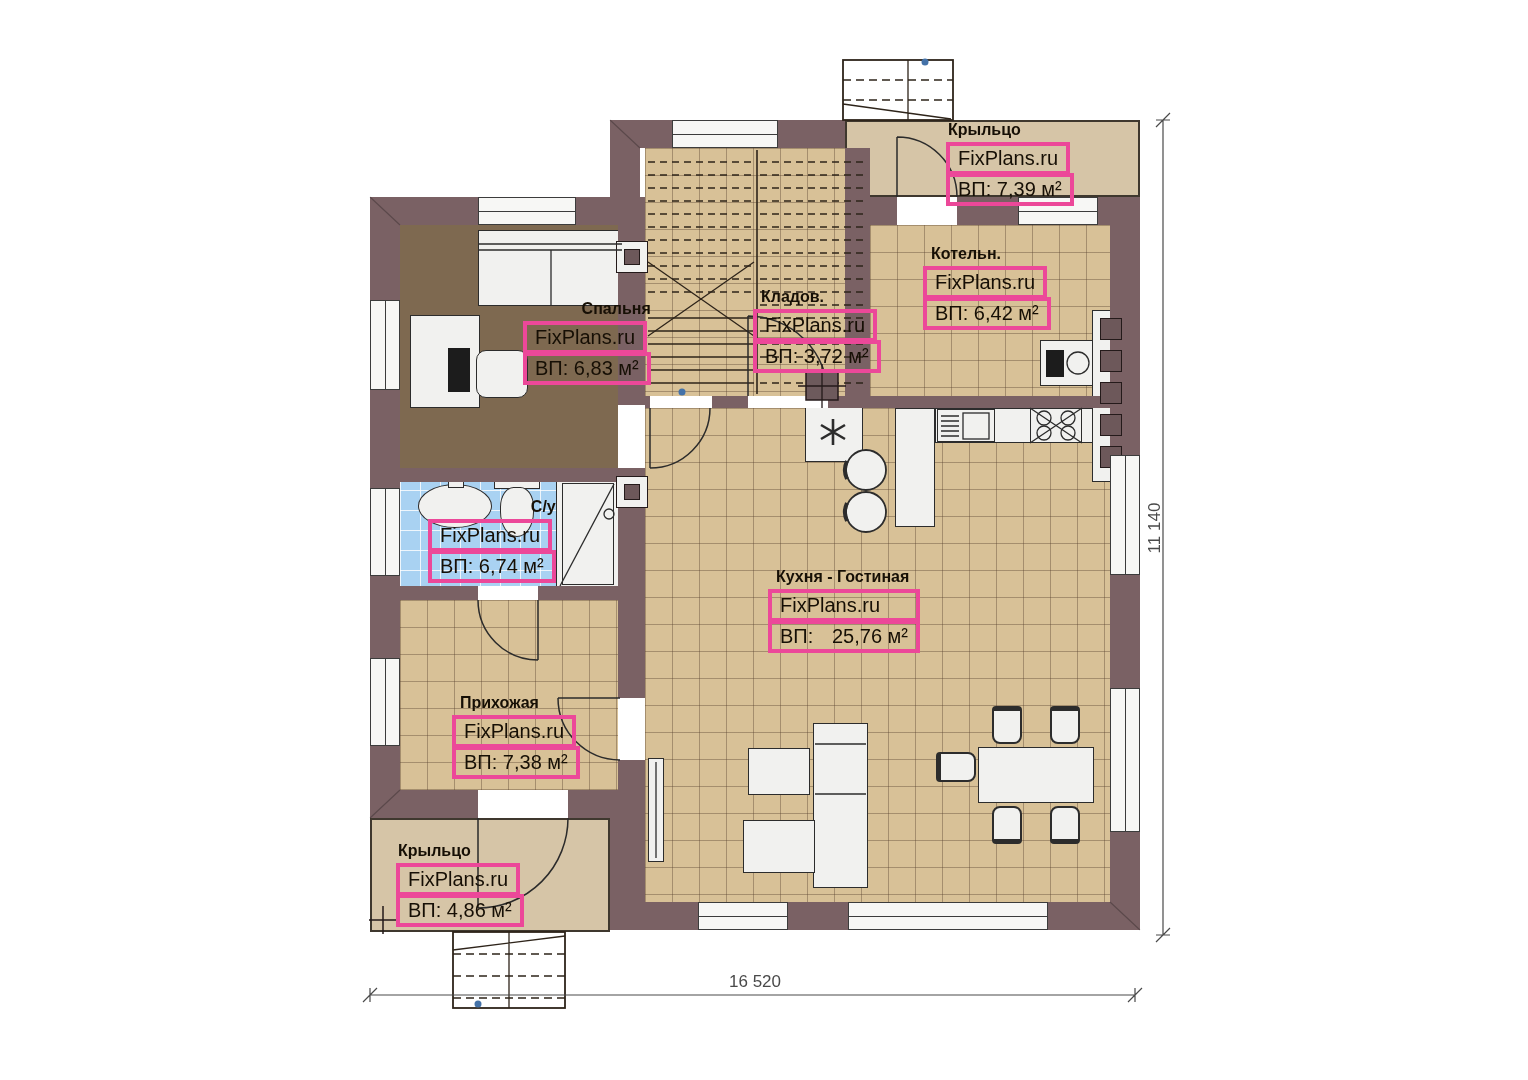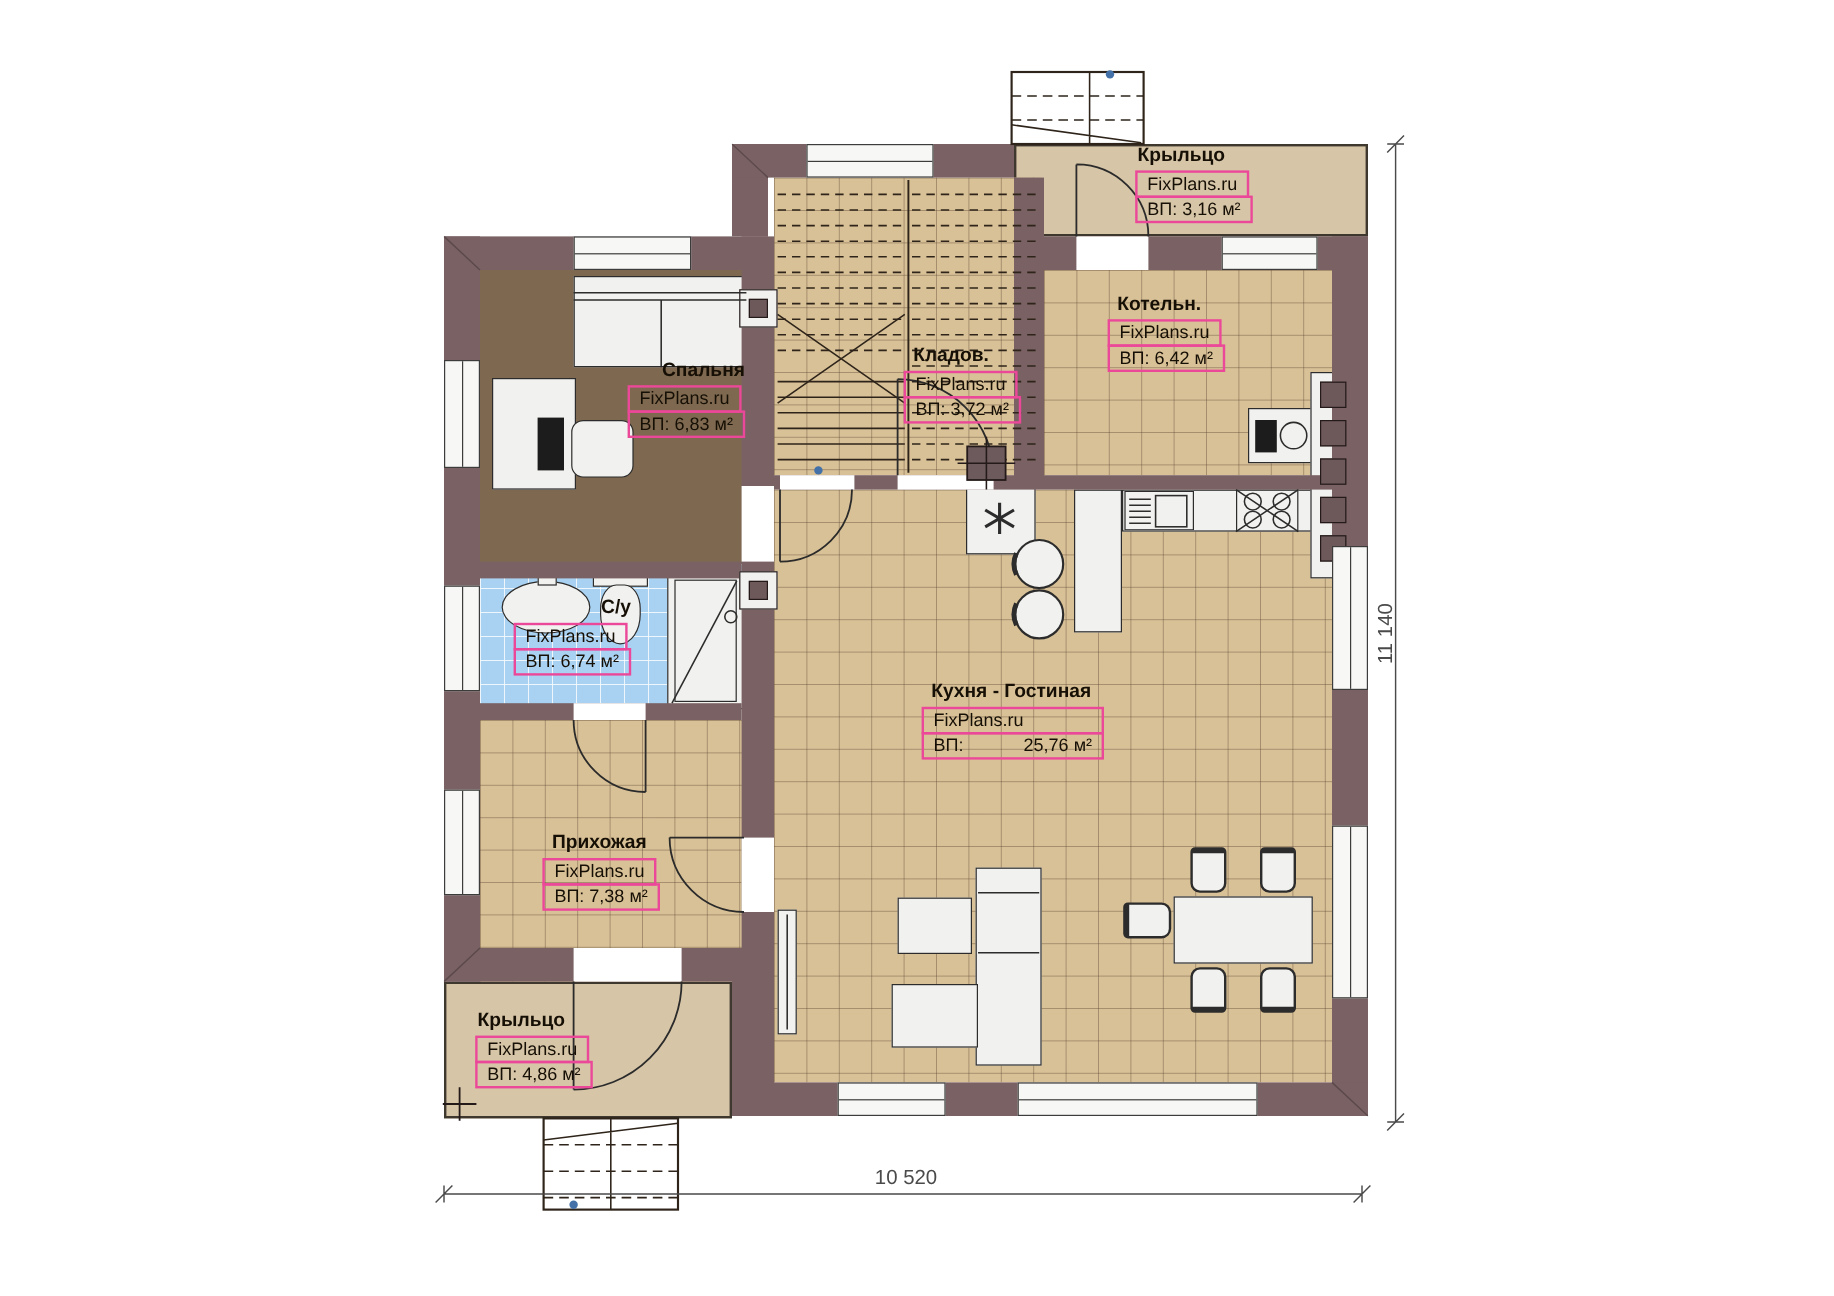--- a/index.html
+++ b/index.html
@@ -32,21 +32,21 @@
   .duct-in{position:absolute;background:#6d585a;border:1px solid #241a1a;box-sizing:border-box;z-index:7;}
   .cab{position:absolute;background:#6d585a;border:1.5px solid #241a1a;box-sizing:border-box;z-index:4;}
   .chair{position:absolute;background:#f1f1ef;border:2px solid #2c2c2c;box-sizing:border-box;z-index:3;}
   .chair.n{border-radius:4px 4px 8px 8px;border-top-width:5px;}
   .chair.s{border-radius:8px 8px 4px 4px;border-bottom-width:5px;}
   .chair.w{border-radius:4px 8px 8px 4px;border-left-width:5px;}
   .ochair{border-radius:10px;}
   
   .rlabel{position:absolute;z-index:8;color:#160f05;}
   .rlabel .t{font-weight:bold;font-size:16px;margin:0 0 3px 8px;white-space:nowrap;}
-  .rlabel .bx{border:2px solid #ec4899;padding:1px 8px;font-size:15px;width:max-content;
+  .rlabel .bx{border:4px solid #ec4899;padding:1px 8px;font-size:20px;width:max-content;
               background:transparent;white-space:nowrap;}
   .rlabel .bx + .bx{margin-top:-2px;}
   .rlabel .bx.wide{display:flex;justify-content:space-between;width:152px;box-sizing:border-box;}
   .dim{position:absolute;z-index:8;color:#4a4a4a;font-size:17px;text-align:center;}
   svg.overlay{position:absolute;left:0;top:0;z-index:7;pointer-events:none;}
 </style>
 </head>
 <body>
 
 <div id="plan">
@@ -248,25 +248,25 @@
 
   <div class="rlabel" style="left:923px;top:245px;">
     <div class="t">Котельн.</div>
     <div class="bx">FixPlans.ru</div>
     <div class="bx">ВП: 6,42 м²</div>
   </div>
 
   <div class="rlabel" style="left:946px;top:121px;">
     <div class="t" style="margin-left:2px;">Крыльцо</div>
     <div class="bx">FixPlans.ru</div>
-    <div class="bx">ВП: 3,16 м²</div>
+    <div class="bx">ВП: 7,39 м²</div>
   </div>
 
   <div class="rlabel" style="left:396px;top:842px;">
     <div class="t" style="margin-left:2px;">Крыльцо</div>
     <div class="bx">FixPlans.ru</div>
     <div class="bx">ВП: 4,86 м²</div>
   </div>
 
-  <div class="dim" style="left:700px;top:972px;width:110px;">10 520</div>
+  <div class="dim" style="left:700px;top:972px;width:110px;">16 520</div>
   <div class="dim" style="left:1100px;top:518px;width:110px;transform:rotate(-90deg);">11 140</div>
 
 </div>
 
 </body></html>

